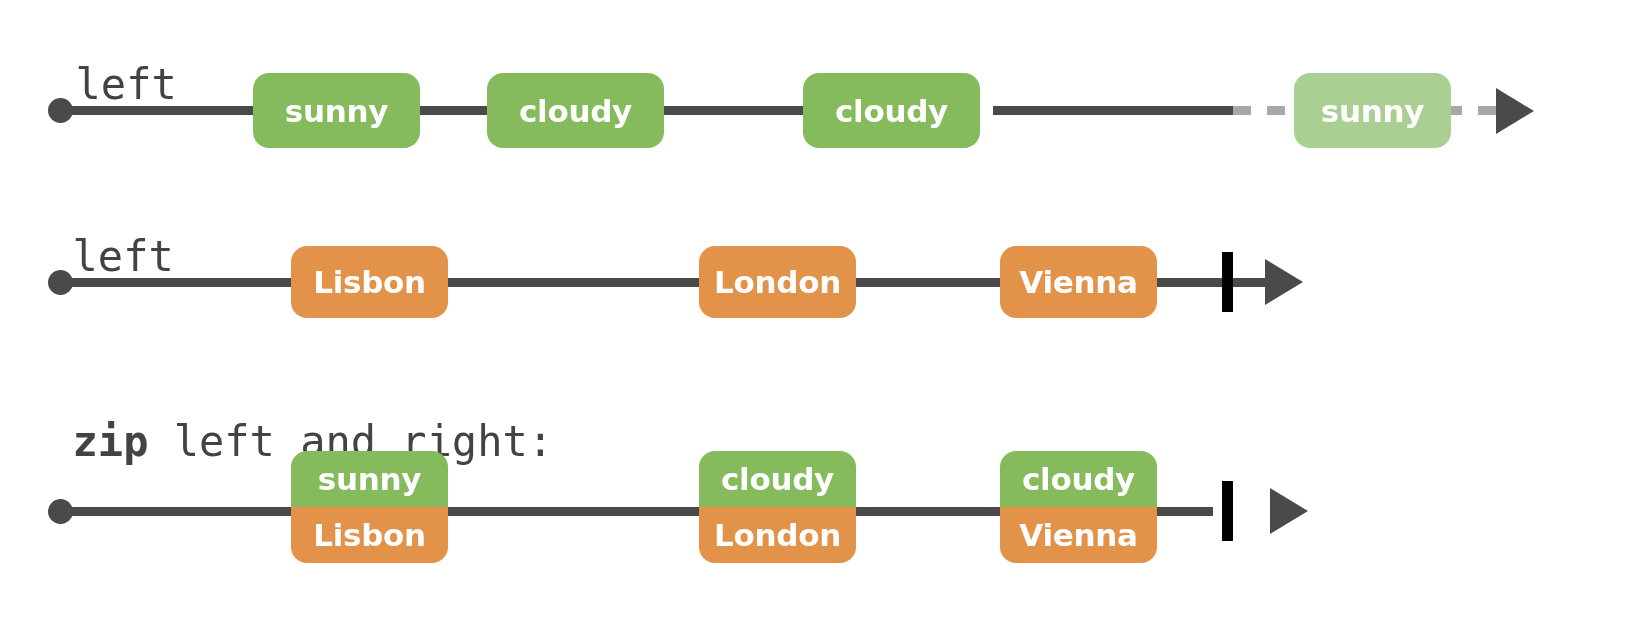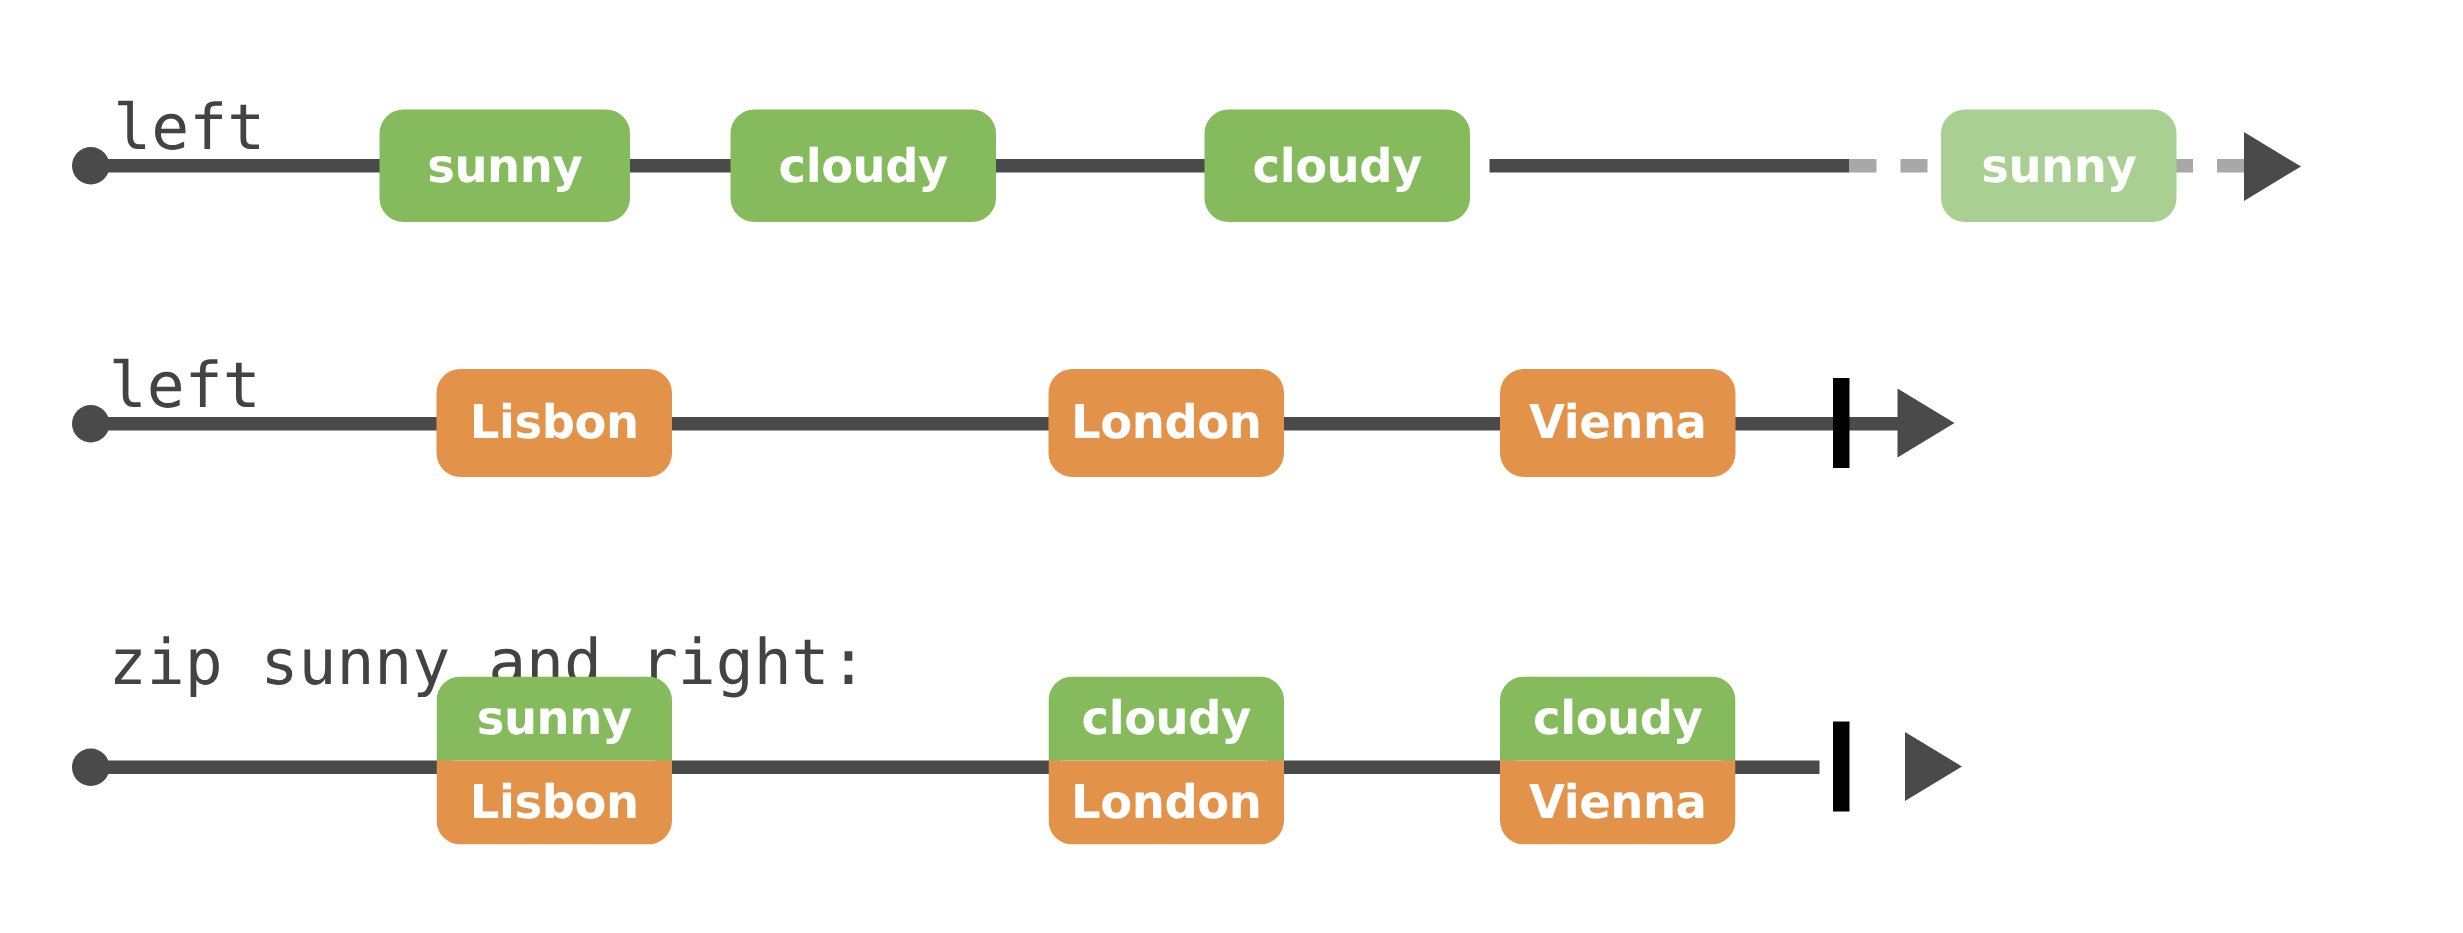--- a/index.html
+++ b/index.html
@@ -19,21 +19,21 @@
   .row-label {
     position: absolute;
     font-family: "DejaVu Sans Mono", "Liberation Mono", monospace;
     font-size: 42px;
     line-height: 1;
     color: #434343;
     white-space: pre;
     letter-spacing: 0px;
   }
   .row-label .kw {
-    font-weight: normal;
+    font-weight: bold;
   }
 
   
   .marble-row {
     position: absolute;
     left: 0;
     width: 1386px;
   }
 
   
@@ -175,21 +175,21 @@
   </div>
   <div class="marble orange" style="left:699px; top:246px; width:157px; height:72px;">
     <span>London</span>
   </div>
   <div class="marble orange" style="left:1000px; top:246px; width:157px; height:72px;">
     <span>Vienna</span>
   </div>
 </div>
 
 <div class="row-label" style="left:22px; top:379px;">
-  <span class="kw">zip</span><span> sunny and right:</span>
+  <span class="kw">zip</span><span> left and right:</span>
 </div>
 
 <div class="marble-row" style="top:0; height:200px;">
   <div class="start-dot" style="left:48px; top:499px;"></div>
 
   <div class="tl-seg" style="left:66px; top:507px; width:235px;"></div>
   <div class="tl-seg" style="left:437px; top:507px; width:270px;"></div>
   <div class="tl-seg" style="left:845px; top:507px; width:165px;"></div>
   <div class="tl-seg" style="left:1148px; top:507px; width:65px;"></div>
 

